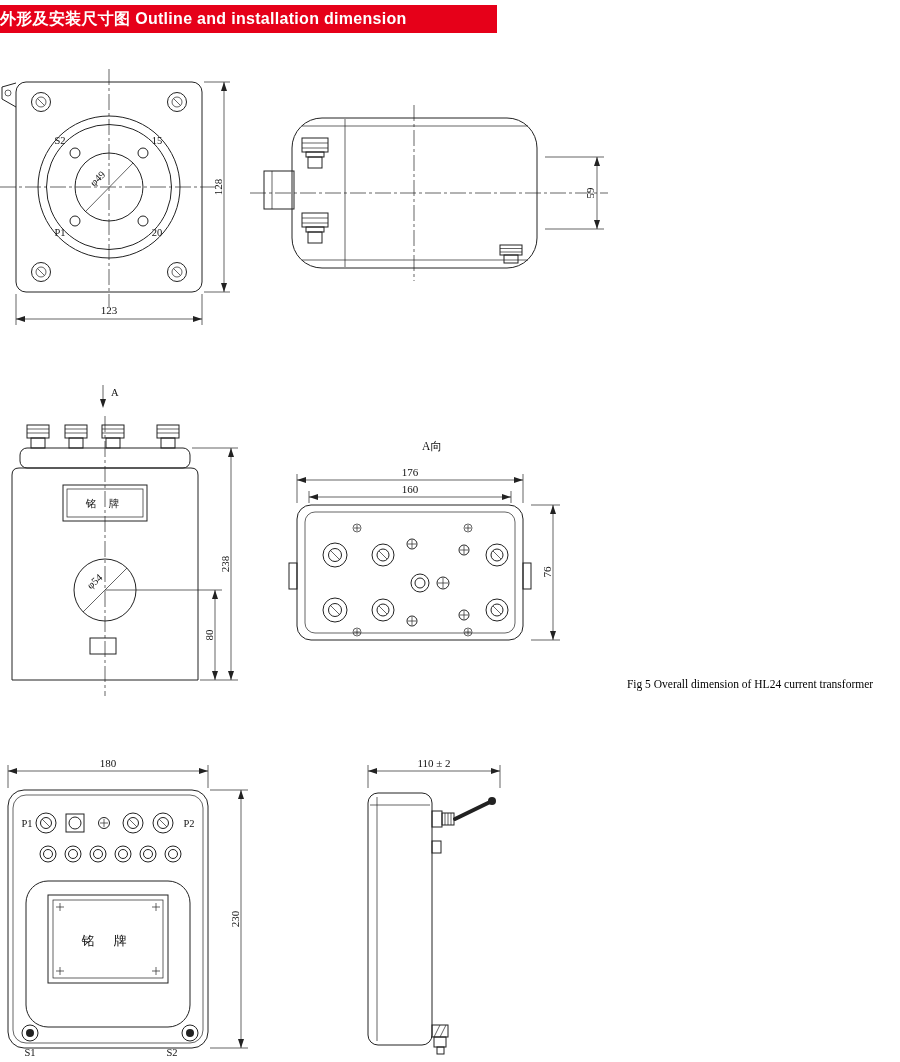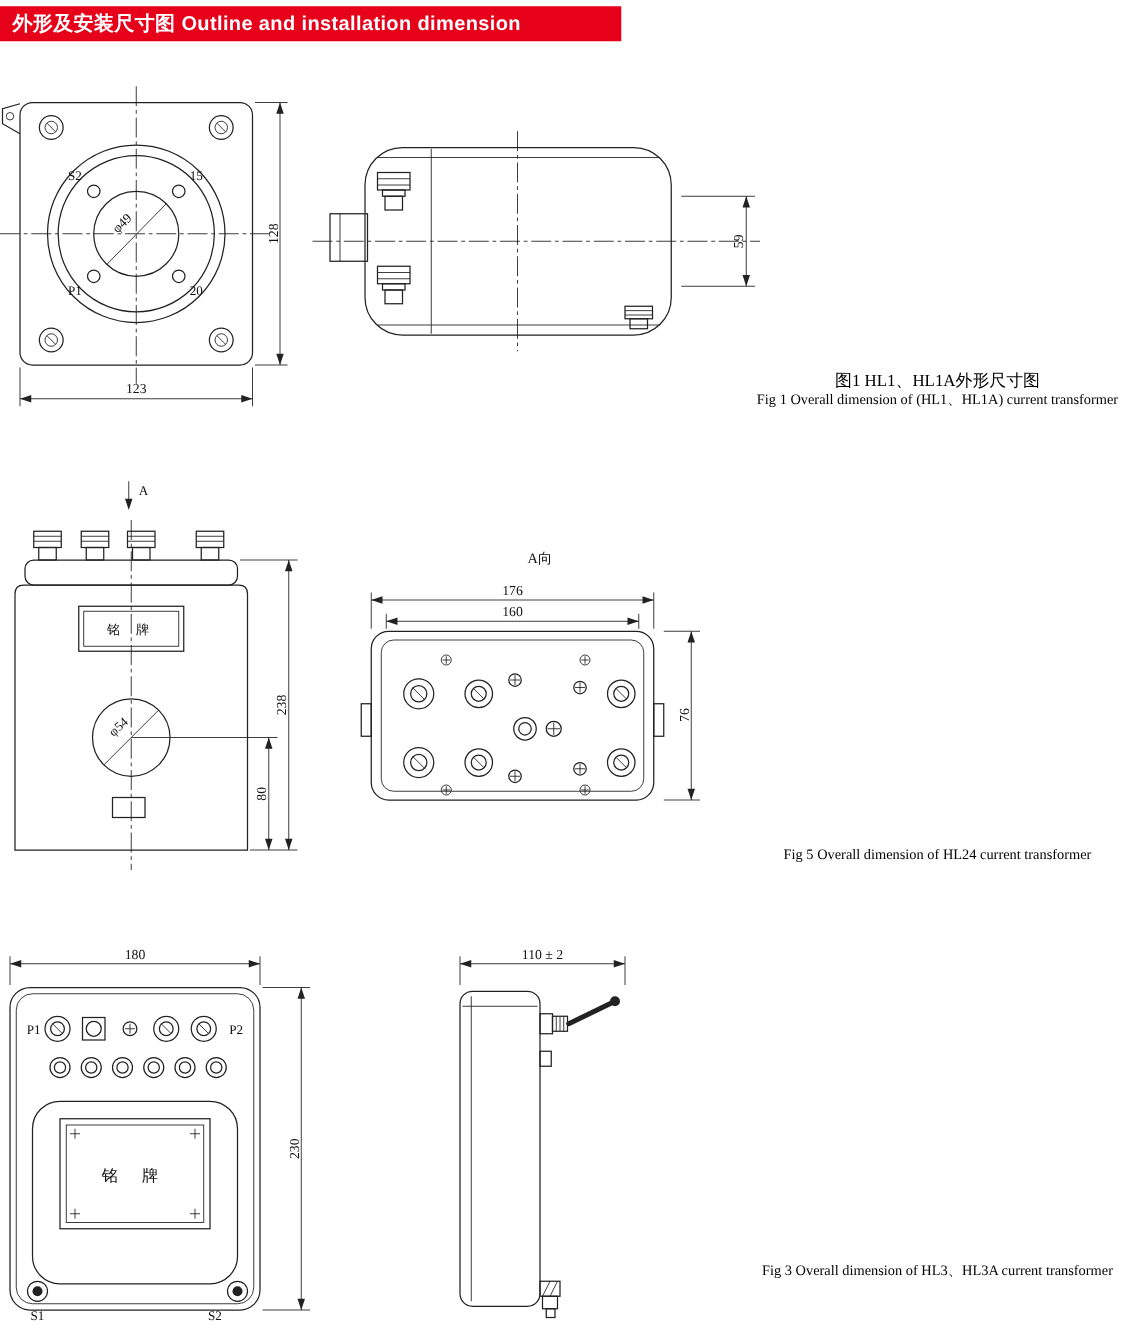--- a/index.html
+++ b/index.html
@@ -1,21 +1,21 @@
 <!DOCTYPE html>
 <html style="--accent: #e60019;"><head>
 <meta charset="utf-8">
 <style>
   * { margin:0; padding:0; box-sizing:border-box; }
   html,body { width:900px; height:1062px; }
   body { background:#ffffff; font-family:"Liberation Serif", serif; position:relative; overflow:hidden; }
   .page { position:relative; width:900px; height:1062px; background:#fff; }
   .header { position:absolute; left:0; top:5px; width:497px; height:28px;
             background:var(--accent,#e60019); color:#fff; display:flex; align-items:center;
-            padding-left:10px; font-family:"Liberation Sans", sans-serif;
+            font-family:"Liberation Sans", sans-serif;
             font-weight:bold; font-size:16px; letter-spacing:0.3px; }
   .fig { position:absolute; }
   .fig-caption { position:absolute; text-align:center; color:#000; white-space:nowrap; }
   .fig-caption .zh { font-size:13.5px; line-height:17px; }
   .fig-caption .en { font-size:11.5px; line-height:15px; }
   .ln  { stroke:#222; stroke-width:1; fill:none; }
   .lt  { stroke:#222; stroke-width:0.7; fill:none; }
   .cl  { stroke:#222; stroke-width:0.7; fill:none; stroke-dasharray:16 3 3 3; }
   .dim { stroke:#222; stroke-width:0.7; fill:none; }
   .hv  { stroke:#222; stroke-width:4; stroke-linecap:round; fill:none; }
@@ -135,24 +135,20 @@
         <line class="dim" x1="545" y1="102" x2="604" y2="102"></line>
         <line class="dim" x1="545" y1="174" x2="604" y2="174"></line>
         <line class="dim" x1="597" y1="102" x2="597" y2="174"></line>
         <polygon class="ah" points="597,102 594,111 600,111"></polygon>
         <polygon class="ah" points="597,174 594,165 600,165"></polygon>
         <text class="dt" text-anchor="middle" transform="translate(591 138) rotate(-90)" dy="3">59</text>
       </g>
     </g>
   </svg>
 
-  <div class="fig-caption" style="left:600px;top:296px;width:300px">
-    <div class="zh">图1 HL1、HL1A外形尺寸图</div>
-    <div class="en">Fig 1 Overall dimension of (HL1、HL1A) current transformer</div>
-  </div>
 
   <svg class="fig" style="left:0;top:378px" width="680" height="330" viewBox="0 0 680 330">
 
     <g>
       <line class="dim" x1="103" y1="7" x2="103" y2="27"></line>
       <polygon class="ah" points="103,30 100,21 106,21"></polygon>
       <text class="lb" x="111" y="18">A</text>
     </g>
 
     <g>
@@ -417,16 +413,15 @@
         <rect class="ln" x="432" y="270" width="16" height="12"></rect>
         <line class="lt" x1="434" y1="282" x2="440" y2="270"></line>
         <line class="lt" x1="440" y1="282" x2="446" y2="270"></line>
         <rect class="ln" x="434" y="282" width="12" height="10"></rect>
         <rect class="ln" x="437" y="292" width="7" height="7"></rect>
       </g>
     </g>
   </svg>
 
   <div class="fig-caption" style="left:600px;top:1010px;width:300px">
-    <div class="en">Fig 3 Overall dimension of HL3、HL3A current transformer</div>
   </div>
 
 </div>
 
 </body></html>

